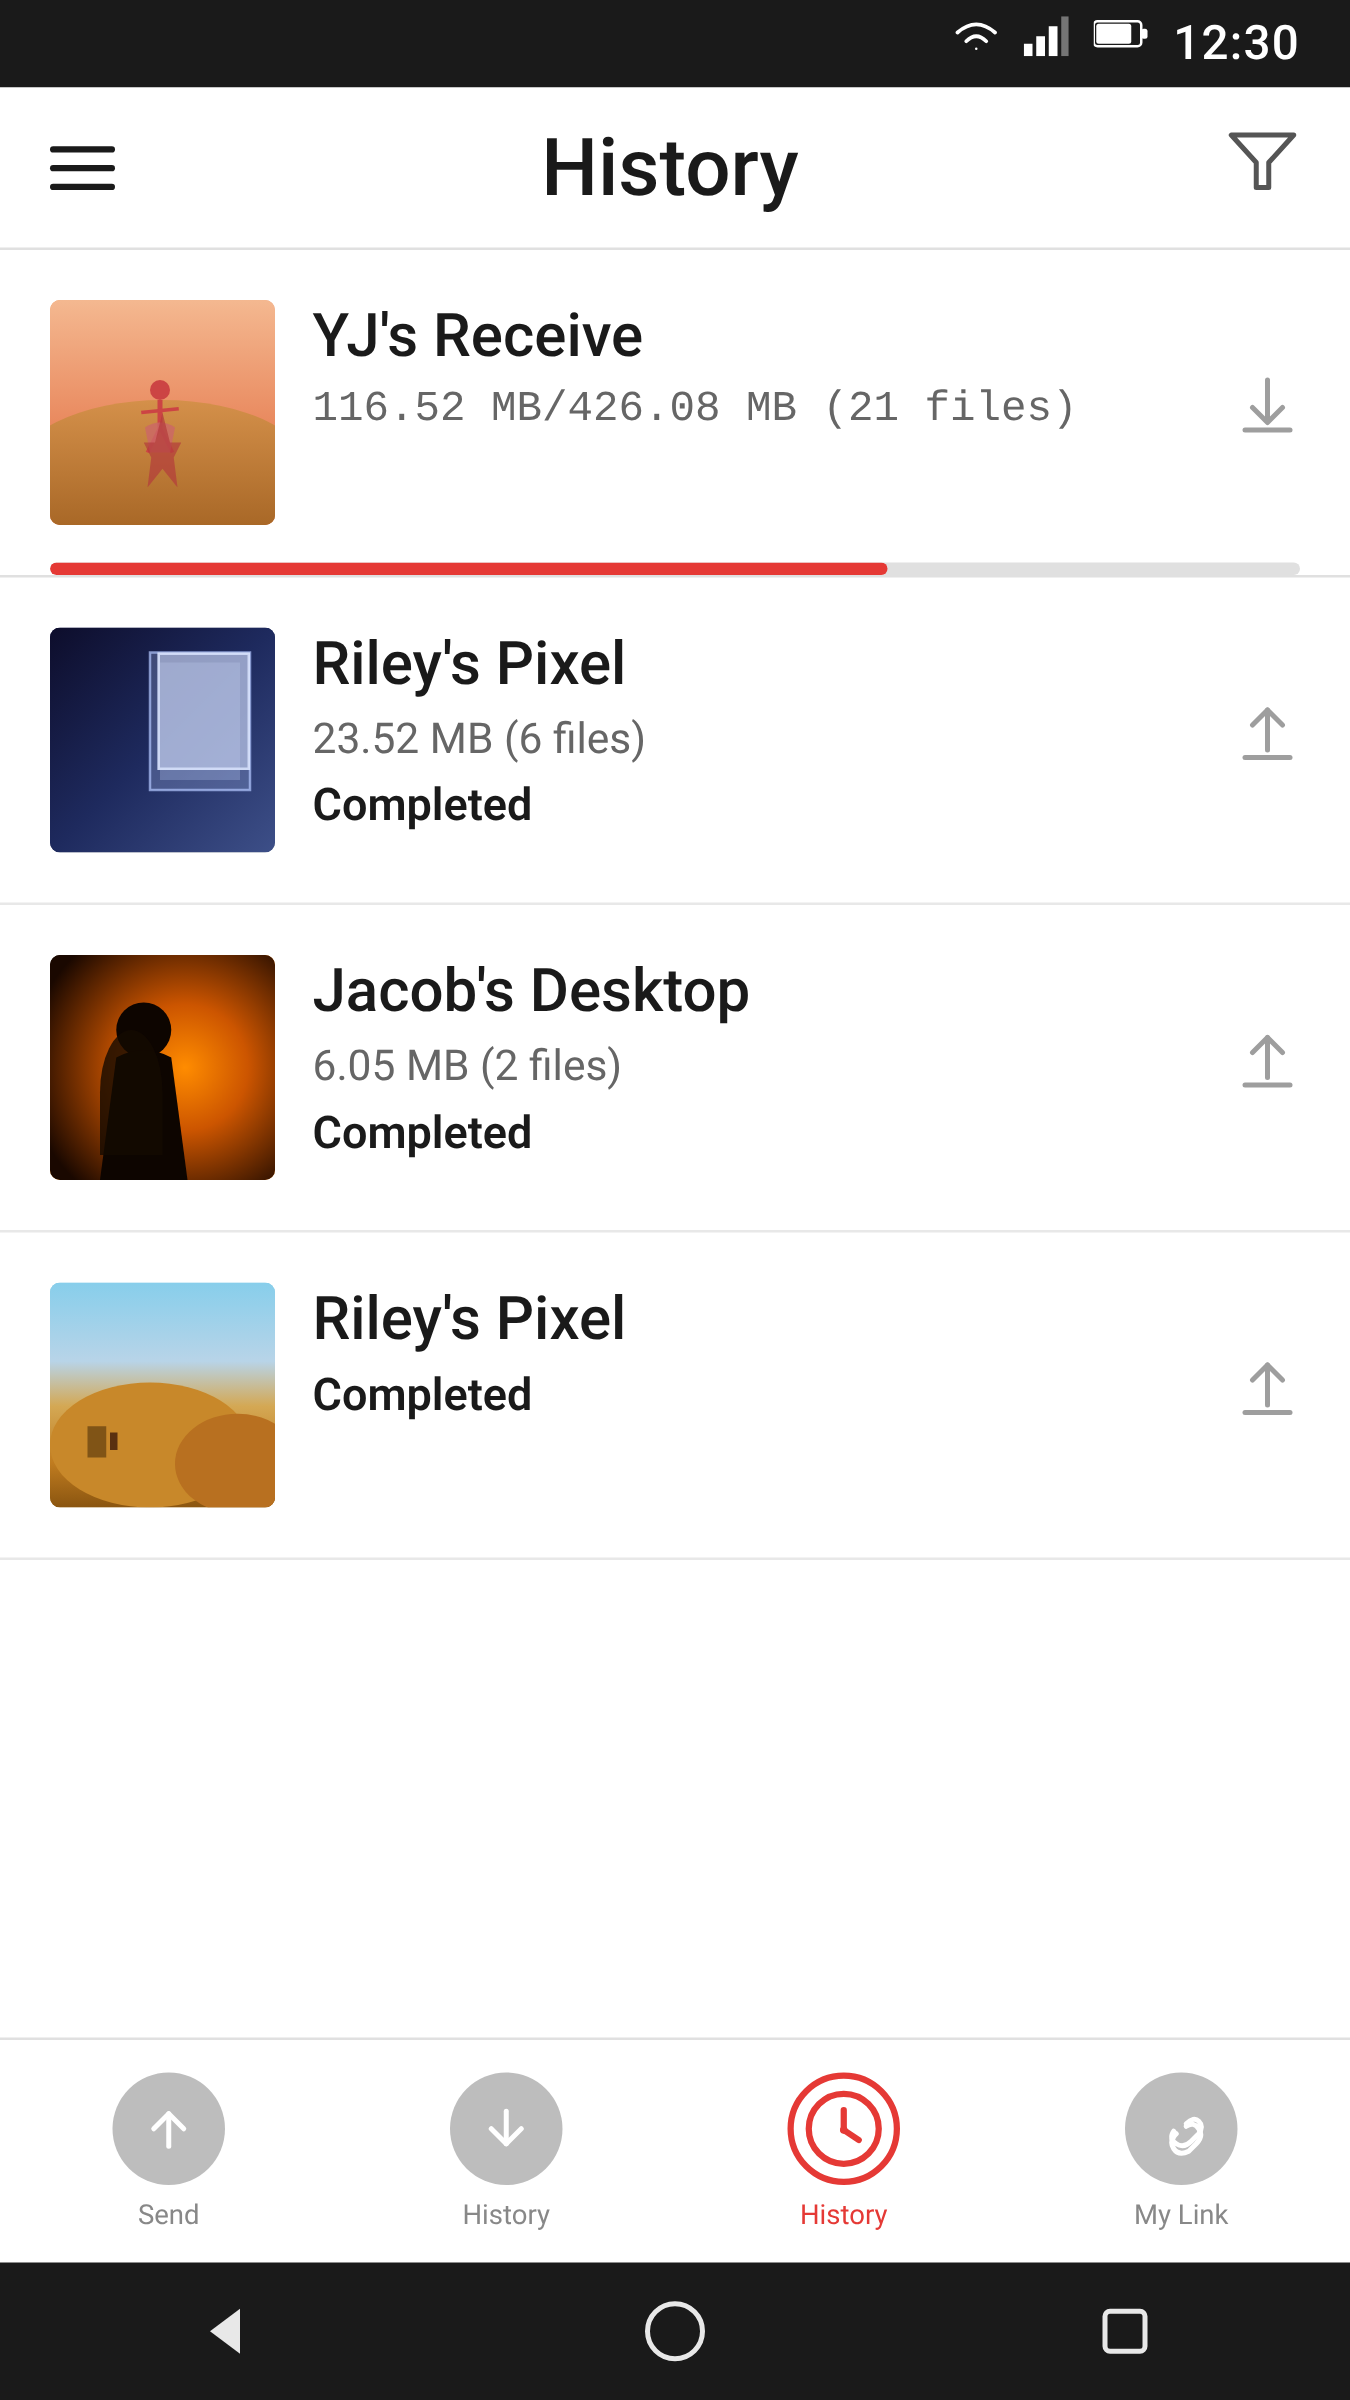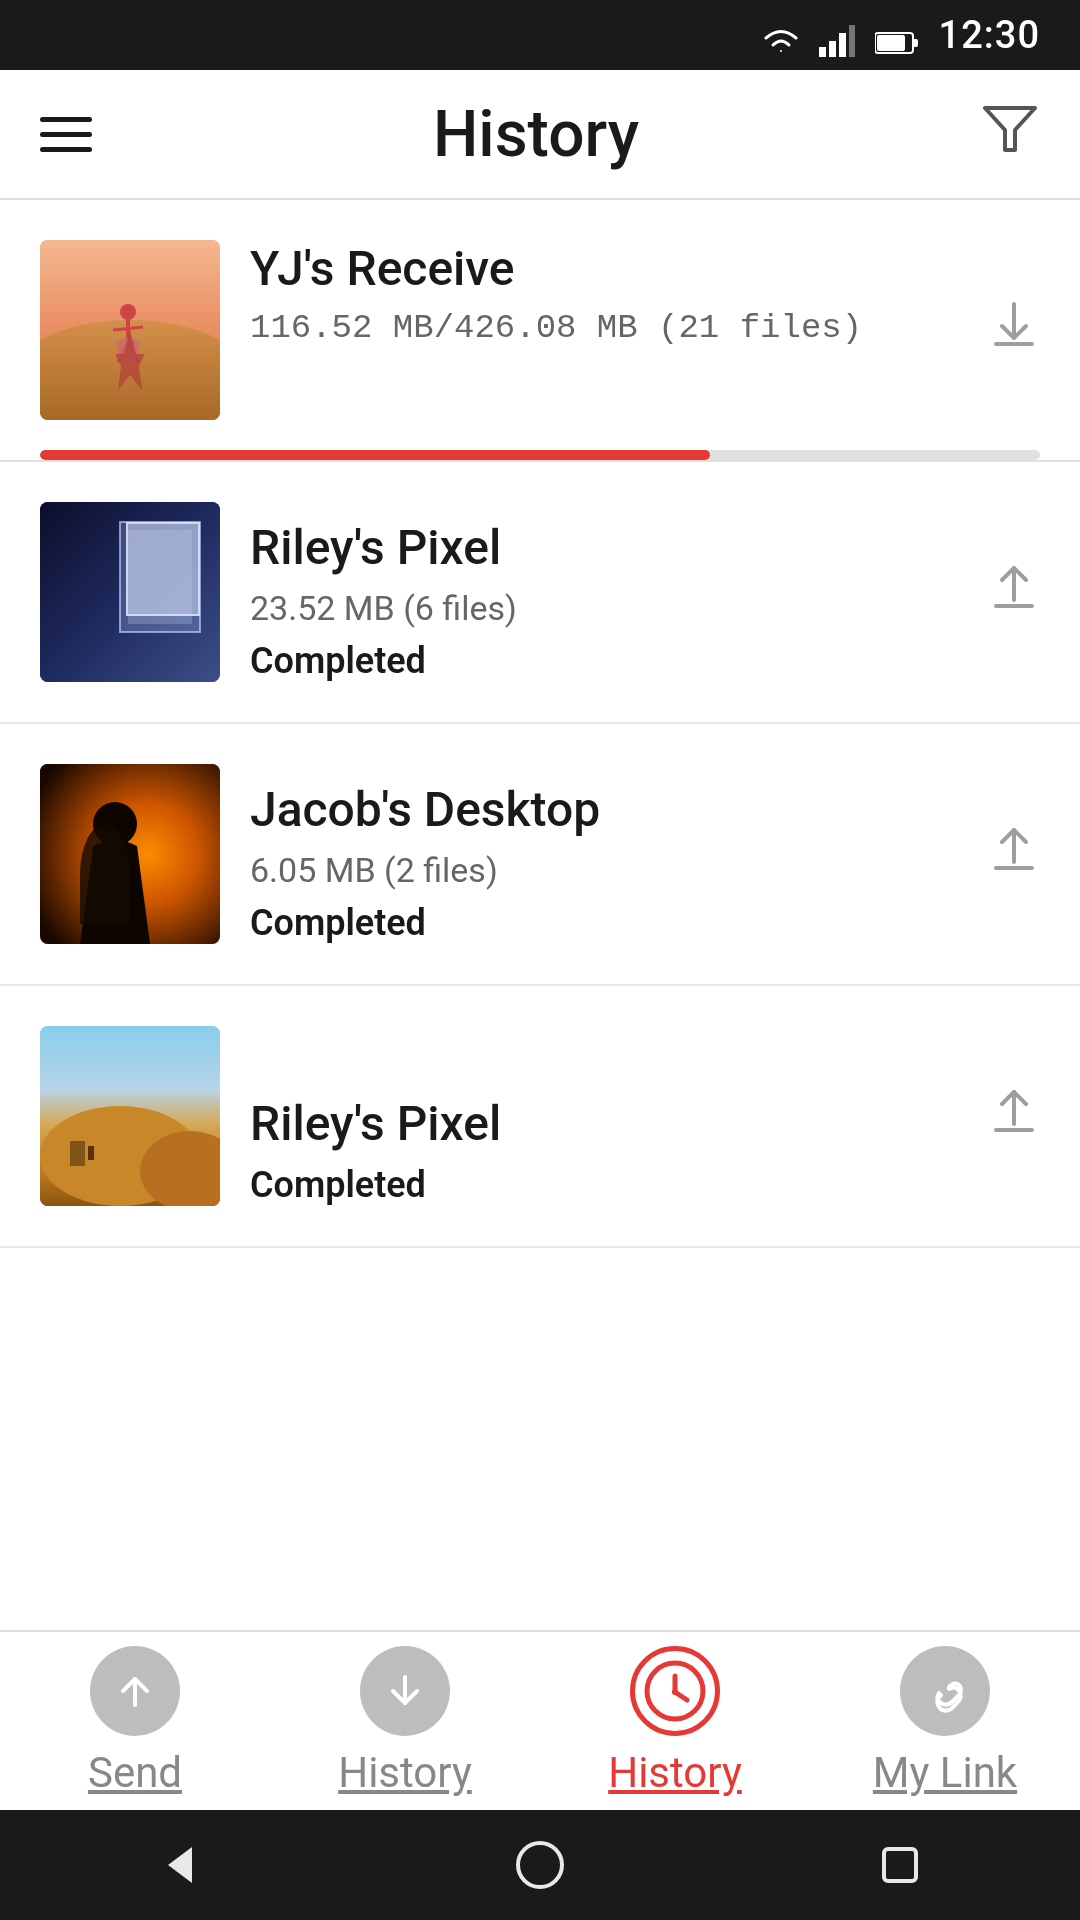--- a/index.html
+++ b/index.html
@@ -22,21 +22,21 @@
       background: #1a1a1a;
       display: flex;
       align-items: center;
       justify-content: flex-end;
       padding: 0 40px;
       gap: 24px;
     }
 
     .status-icons {
       display: flex;
-      align-items: flex-end;
+      align-items: flex-start;
       gap: 20px;
     }
 
     .status-time {
       color: #ffffff;
       font-size: 38px;
       font-weight: 500;
       letter-spacing: 1px;
     }
 
@@ -266,21 +266,21 @@
       color: #e53935;
       cursor: pointer;
       letter-spacing: 2px;
       background: none;
       border: none;
     }
 
     
     .history-item {
       display: flex;
-      align-items: flex-end;
+      align-items: flex-start;
       padding: 40px 40px;
       border-bottom: 2px solid #e8e8e8;
       gap: 30px;
     }
 
     .history-info {
       flex: 1;
     }
 
     .history-name {
@@ -334,23 +334,22 @@
       font-size: 44px;
     }
 
     .nav-icon-circle.active {
       background: transparent;
       border: 5px solid #e53935;
       color: #e53935;
     }
 
     .nav-label {
-      font-size: 42px;
+      font-size: 22px;
       color: #888;
-      text-decoration: underline;
     }
 
     .nav-label.active {
       color: #e53935;
     }
 
     
     .android-nav {
       width: 100%;
       height: 110px;

